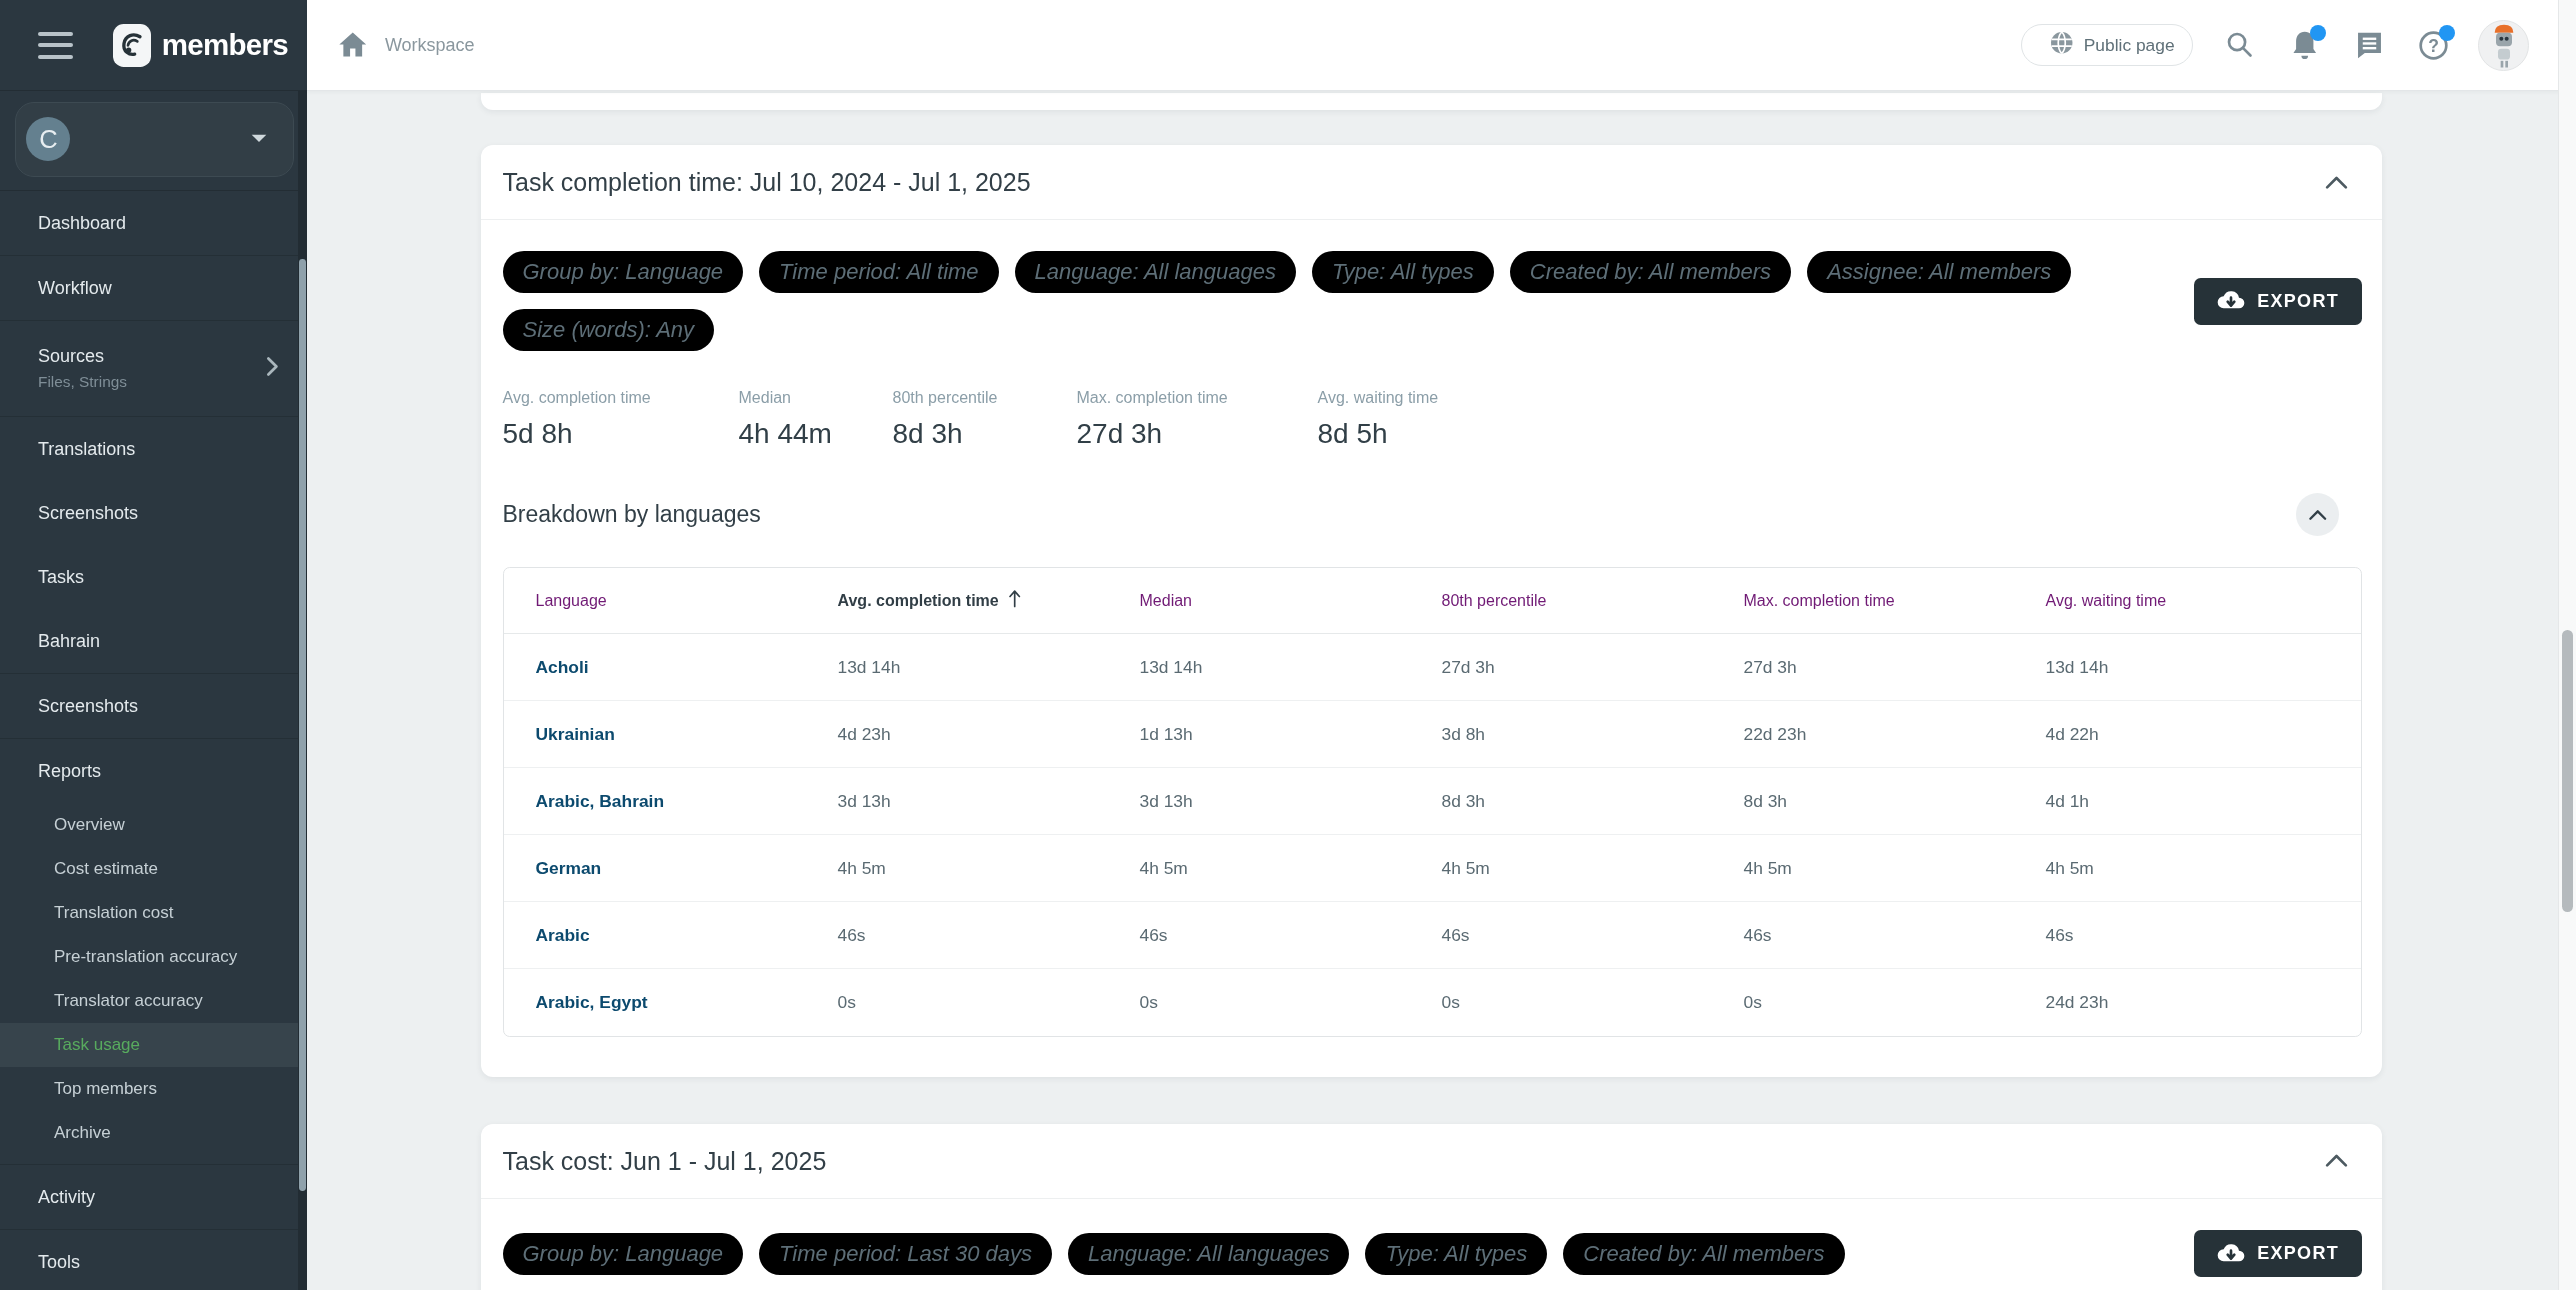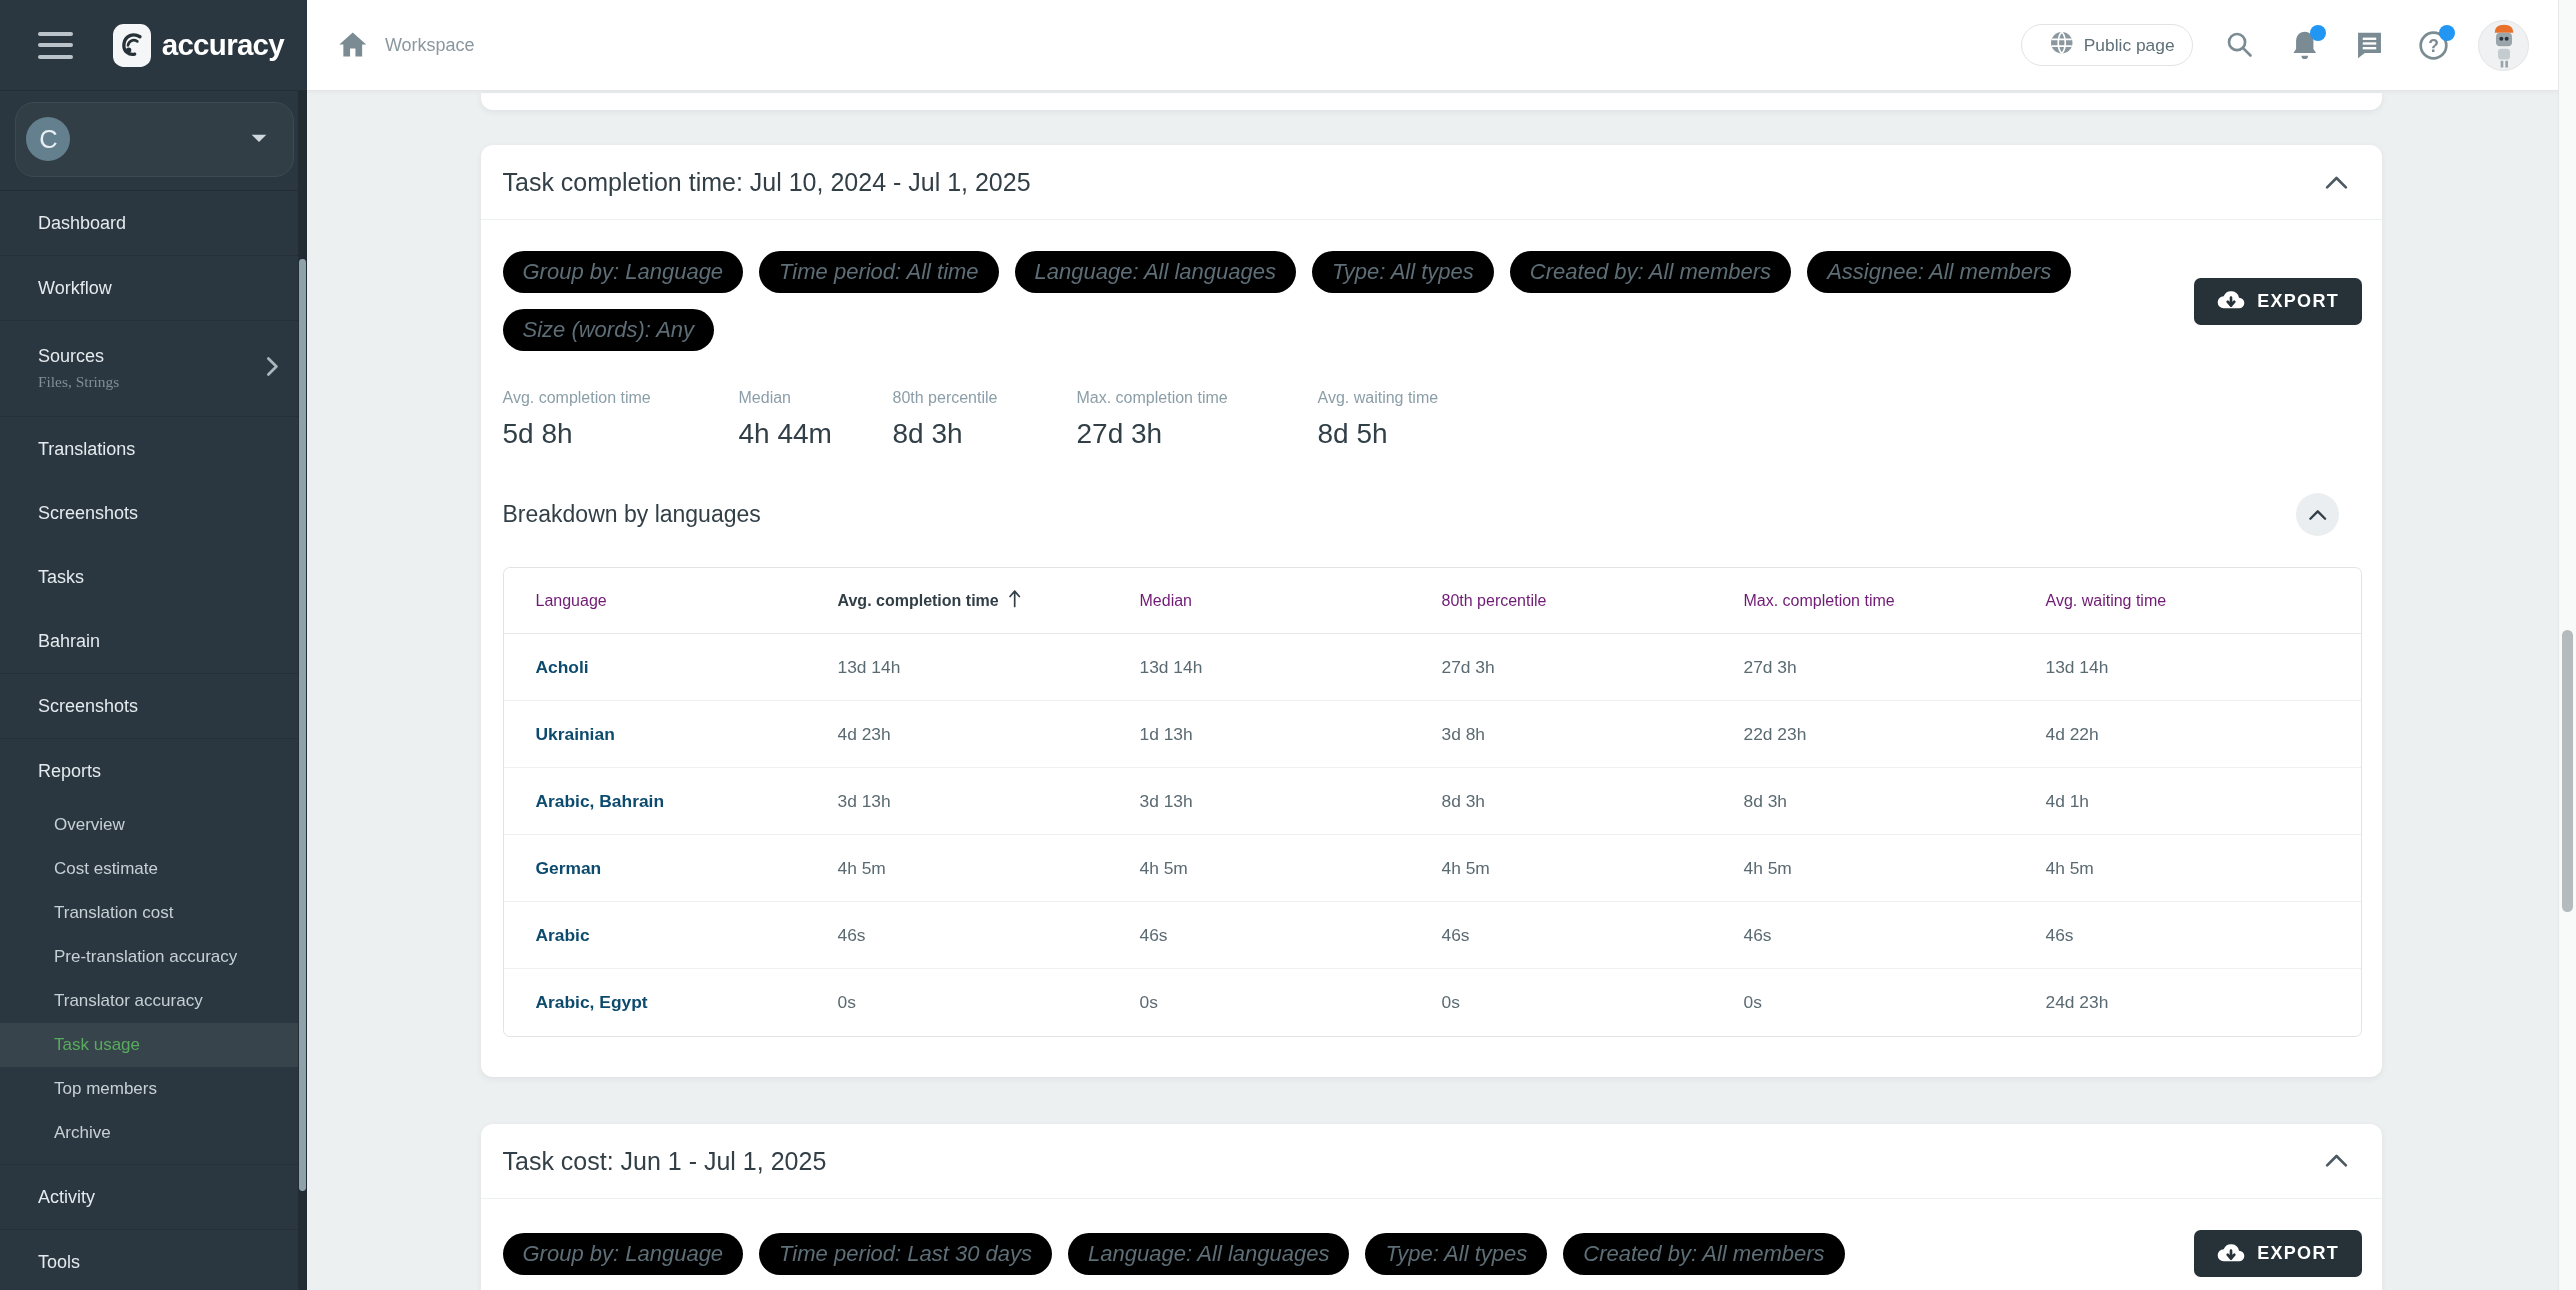--- a/index.html
+++ b/index.html
@@ -25,21 +25,21 @@
   .ws-avatar { width:44px; height:44px; border-radius:50%; background:#64808f; color:#e8eef1;
                font-size:25.5px; display:flex; align-items:center; justify-content:center; }
   .ws-caret { margin-left:auto; }
 
   .sb-nav { position:relative; }
   .sb-group { border-bottom:1.3px solid #242f36; }
   .sb-group:last-child { border-bottom:none; }
   .sb-item { height:64px; display:flex; align-items:center; padding:0 29.5px 0 38px;
              color:#e4eaed; font-size:18px; font-weight:500; cursor:pointer; }
   .sb-item.tall { height:95px; flex-direction:column; align-items:flex-start; justify-content:center; position:relative; }
-  .sb-item .sub-label { font-size:15.4px; font-weight:400; color:#7f8e97; margin-top:5.4px;font-family:Liberation Serif, serif; }
+  .sb-item .sub-label { font-size:15.4px; font-weight:400; color:#7f8e97; margin-top:5.4px; }
   .sb-item .chev-right { position:absolute; right:27px; top:50%; transform:translateY(-50%); }
   .sb-sub { padding-bottom:9.4px; }
   .sb-subitem { height:44px; display:flex; align-items:center; padding-left:54px;
                 color:#c6d0d5; font-size:17px; cursor:pointer; }
   .sb-subitem.active { background:#37444c; color:#58ab5e; }
 
   .sb-scrolltrack { position:absolute; top:91px; right:0; bottom:0; width:9.4px; background:#222c33; }
   .sb-scrollthumb { position:absolute; left:1.3px; width:6.7px; border-radius:3.4px; background:#8fa1ab;
                     top:168px; height:932px; }
 
@@ -122,21 +122,21 @@
           <span></span>
       </button>
       <div class="logo">
         <span class="logo-badge">
           <svg width="24" height="29.5" viewBox="0 0 36 44">
             <path d="M30 10 C20 4 8 8 6 20 C4 32 14 38 22 36" fill="none" stroke="#263238" stroke-width="5" stroke-linecap="round"></path>
             <path d="M26 17 C20 13 13 16 12 23" fill="none" stroke="#263238" stroke-width="4" stroke-linecap="round"></path>
             <circle cx="13" cy="30" r="4" fill="#263238"></circle>
           </svg>
         </span>
-        <span class="logo-text">accuracy</span>
+        <span class="logo-text">members</span>
       </div>
     </div>
 
     <div class="ws-wrap">
       <div class="ws-select">
         <span class="ws-avatar">C</span>
         <span class="ws-caret">
           <svg width="20" height="12" viewBox="0 0 30 18">
               <path d="M4 4 L15 15 L26 4 Z" fill="#cfd8dc"></path>
             </svg>

